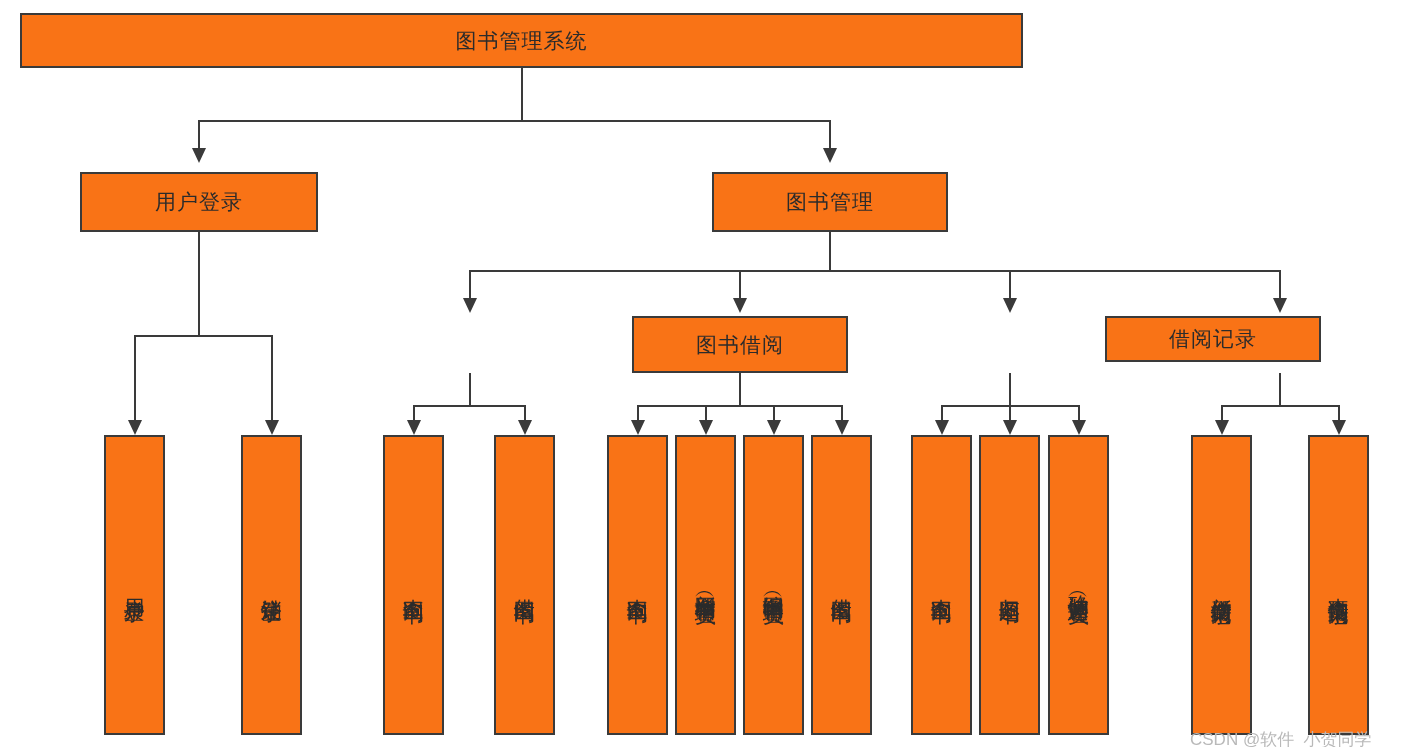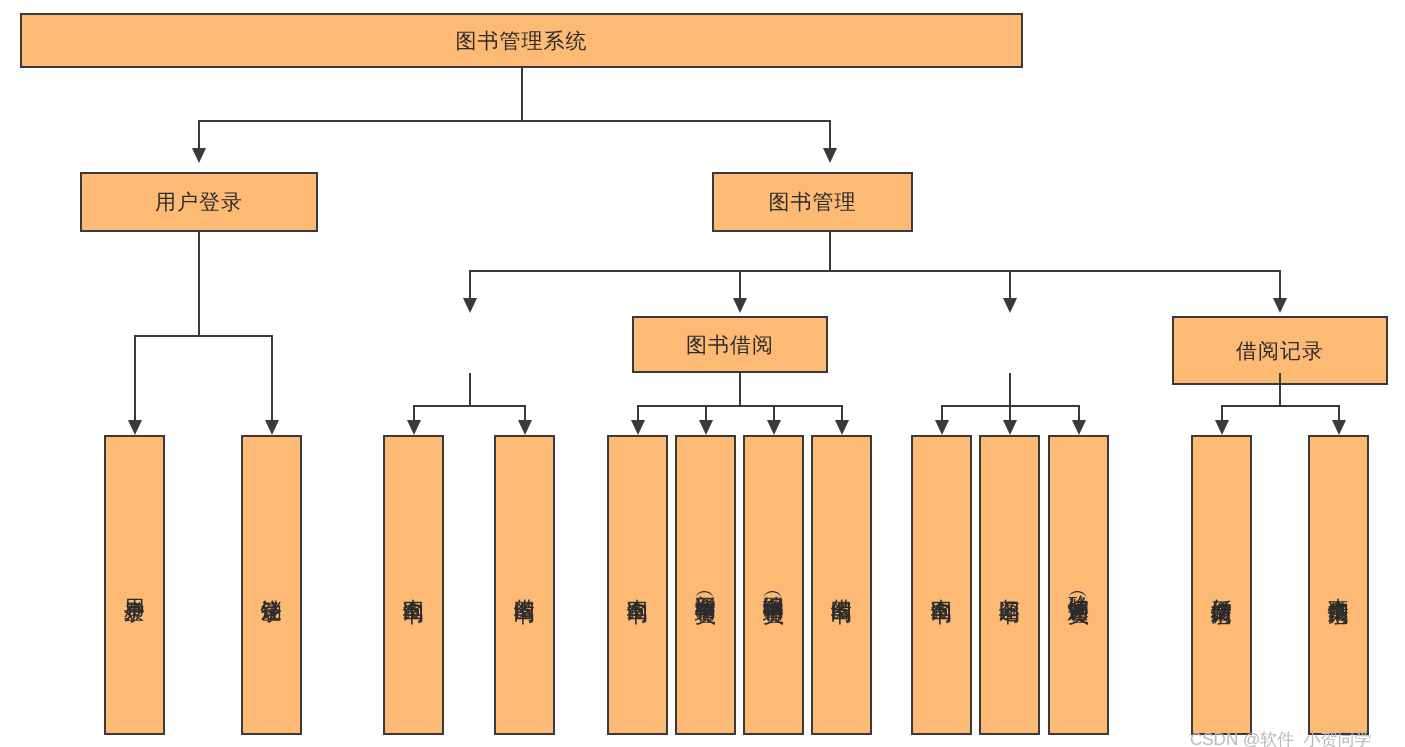--- a/index.html
+++ b/index.html
@@ -16,21 +16,21 @@
     height: 747px;
     background: #ffffff;
     overflow: hidden;
   }
 
   
   .node {
     position: absolute;
     box-sizing: border-box;
     border: 2px solid #3a3a3a;
-    background: #fdba74;
+    background: #f97316;
     display: flex;
     align-items: center;
     justify-content: center;
     color: #2b2b2b;
   }
   .node.horiz {
     font-size: 21px;
     letter-spacing: 1px;
   }
   .node.leaf {
@@ -91,21 +91,21 @@
 
   <div class="ln v" style="left:198px; top:120px; height:28px;"></div>
   <div class="arrow" style="left:192px; top:148px;"></div>
   <div class="ln v" style="left:829px; top:120px; height:28px;"></div>
   <div class="arrow" style="left:823px; top:148px;"></div>
 
   <div class="node horiz" style="left:80px; top:172px; width:238px; height:60px;">
     <span>用户登录</span>
   </div>
 
-  <div class="node horiz" style="left:712px; top:172px; width:201px; height:60px;">
+  <div class="node horiz" style="left:712px; top:172px; width:236px; height:60px;">
     <span>图书管理</span>
   </div>
 
   <div class="ln v" style="left:198px; top:232px; height:103px;"></div>
   <div class="ln h" style="left:134px; top:335px; width:138px;"></div>
   <div class="ln v" style="left:134px; top:335px; height:85px;"></div>
   <div class="arrow" style="left:128px; top:420px;"></div>
   <div class="ln v" style="left:271px; top:335px; height:85px;"></div>
   <div class="arrow" style="left:265px; top:420px;"></div>
 
@@ -113,24 +113,24 @@
   <div class="ln h" style="left:469px; top:270px; width:811px;"></div>
   <div class="ln v" style="left:469px; top:270px; height:28px;"></div>
   <div class="arrow" style="left:463px; top:298px;"></div>
   <div class="ln v" style="left:739px; top:270px; height:28px;"></div>
   <div class="arrow" style="left:733px; top:298px;"></div>
   <div class="ln v" style="left:1009px; top:270px; height:28px;"></div>
   <div class="arrow" style="left:1003px; top:298px;"></div>
   <div class="ln v" style="left:1279px; top:270px; height:28px;"></div>
   <div class="arrow" style="left:1273px; top:298px;"></div>
 
-  <div class="node horiz" style="left:632px; top:316px; width:196px; height:57px;">
+  <div class="node horiz" style="left:632px; top:316px; width:216px; height:57px;">
     <span>图书借阅</span>
   </div>
-  <div class="node horiz" style="left:1172px; top:316px; width:216px; height:69px;">
+  <div class="node horiz" style="left:1105px; top:316px; width:216px; height:46px;">
     <span>借阅记录</span>
   </div>
 
   <div class="ln v" style="left:469px; top:373px; height:32px;"></div>
   <div class="ln h" style="left:413px; top:405px; width:112px;"></div>
   <div class="ln v" style="left:413px; top:405px; height:15px;"></div>
   <div class="arrow" style="left:407px; top:420px;"></div>
   <div class="ln v" style="left:524px; top:405px; height:15px;"></div>
   <div class="arrow" style="left:518px; top:420px;"></div>
 

